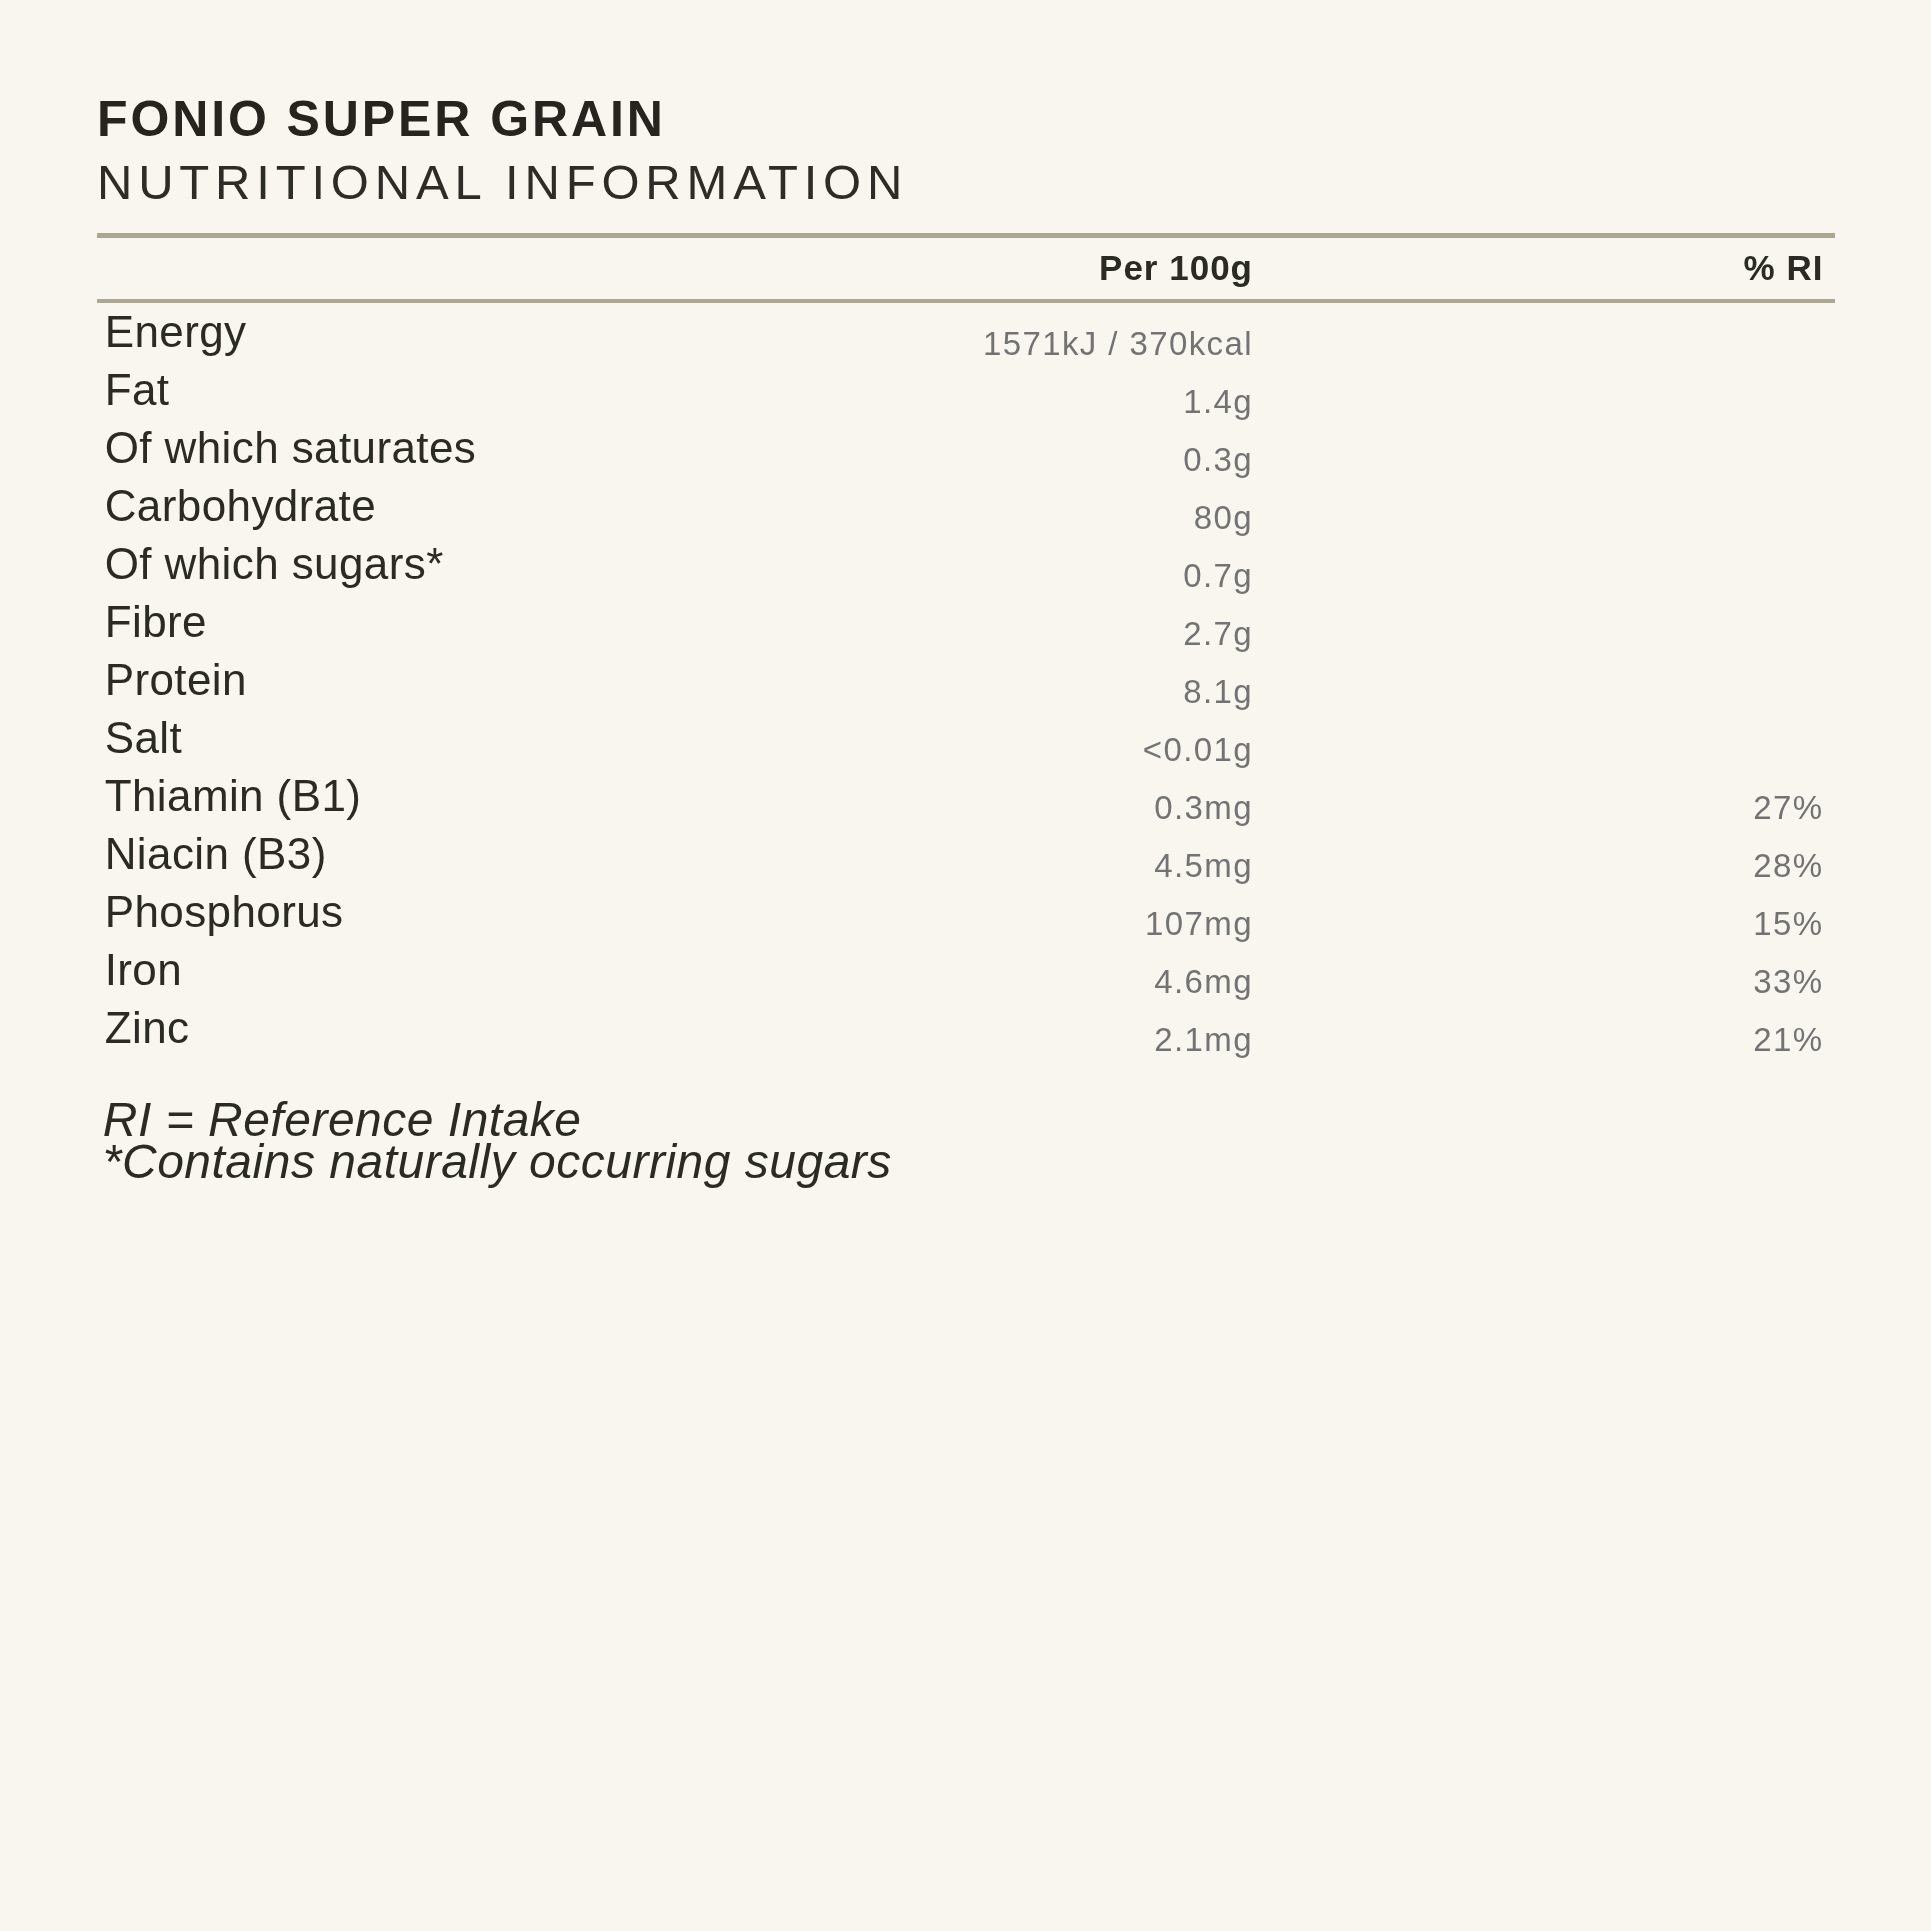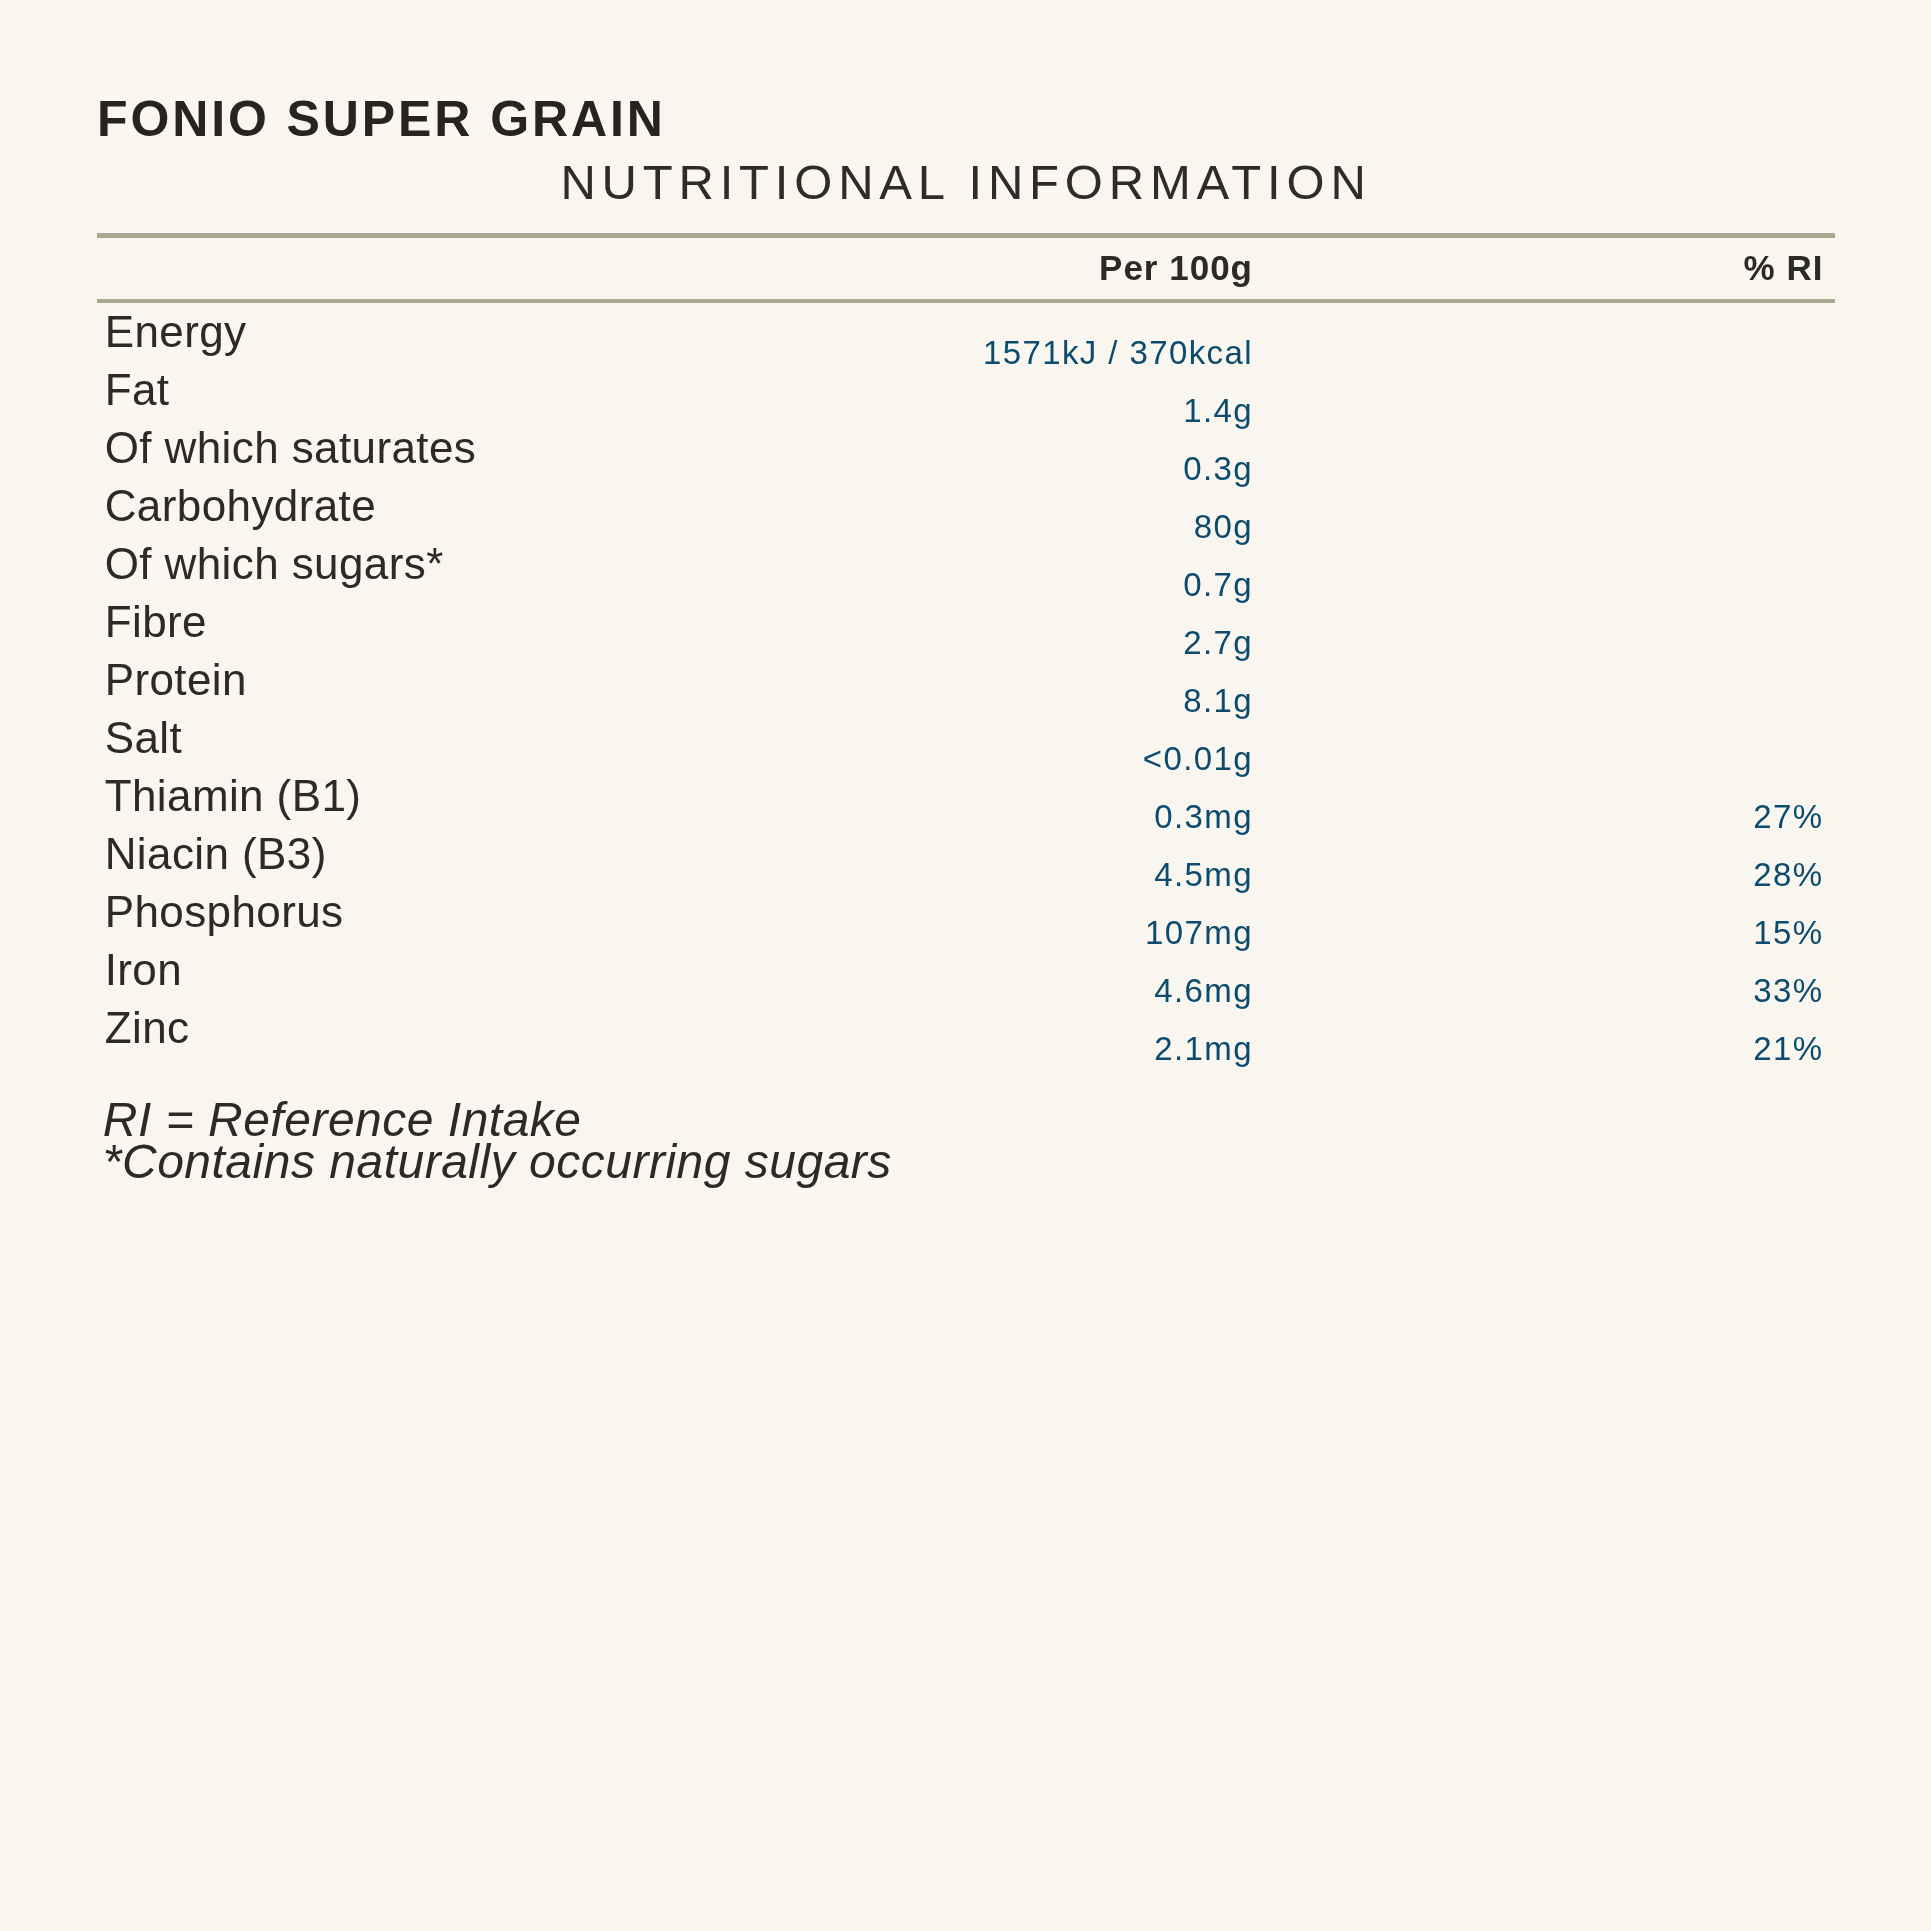--- a/index.html
+++ b/index.html
@@ -28,21 +28,20 @@
     letter-spacing: 2.9px;
     color: #272420;
   }
   h2.subtitle {
     margin-top: 3.9px;
     font-size: 49px;
     line-height: 58px;
     font-weight: 300;
     letter-spacing: 5.8px;
     color: #2e2c26;
-    text-align: center;
   }
   .rule {
     height: 4.8px;
     background: #aaa890;
     border: none;
   }
   .rule-top { margin-top: 22px; }
   .row {
     display: grid;
     grid-template-columns: 684px 472px 1fr;
@@ -70,22 +69,22 @@
     letter-spacing: 1.4px;
   }
   .c-ri {
     text-align: right;
     padding-right: 11.6px;
     font-size: 33px;
     letter-spacing: 1.4px;
   }
   .body-row .c-val, .body-row .c-ri {
     position: relative;
-    top: 21px;
-    color: #0c4a6e;
+    top: 12px;
+    color: #737373;
   }
   .footnotes {
     margin-top: 42px;
     padding-left: 5.8px;
   }
   .footnote {
     font-style: italic;
     font-size: 48px;
     line-height: 42px;
     letter-spacing: 0.5px;

